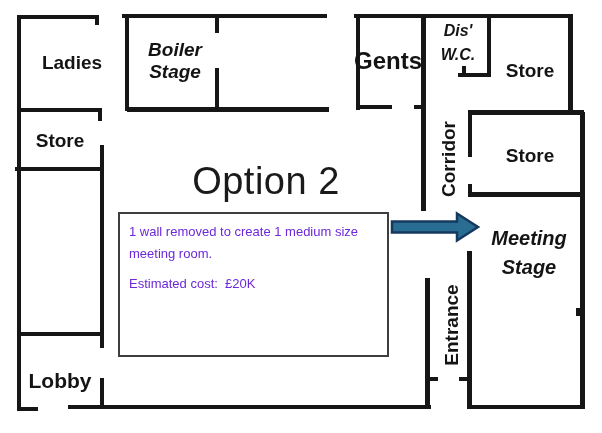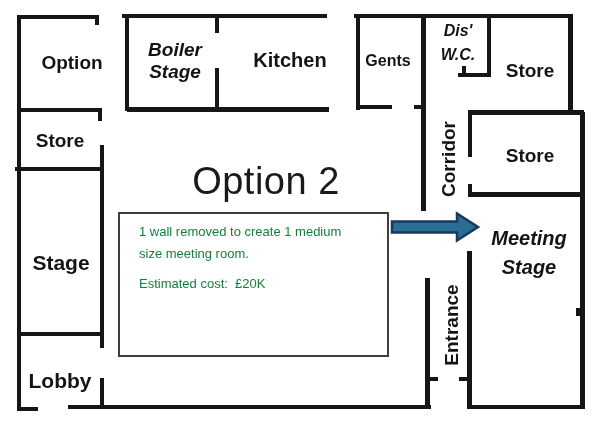--- a/index.html
+++ b/index.html
@@ -32,23 +32,23 @@
     color:#1a1a1a; white-space:nowrap;
     letter-spacing:0.5px;
   }
 
   .note-box {
     position:absolute; left:118px; top:212px;
     width:271px; height:145px;
     box-sizing:border-box;
     background:#ffffff;
     border:2px solid #3e3e3e;
-    padding:7px 19px;
+    padding:7px 9px;
     font-size:13px; line-height:22px;
-    color:#15803d;
+    color:#6d28d9;
   }
   .note-box p { margin:0 0 8px 0; white-space:pre-wrap; }
 </style>
 </head>
 <body>
 
 <div class="canvas">
 
   <svg class="plan" viewBox="0 0 602 433">
     <g fill="#161616">
@@ -90,27 +90,25 @@
       <rect x="430" y="377" width="8" height="4"></rect>
     </g>
 
     <g stroke="#16395f">
       <polygon points="392,221.5 457,221.5 457,213.5 478,227 457,240.5 457,232.5 392,232.5" stroke-width="2.5" stroke-linejoin="miter" fill="#2a6d92"></polygon>
     </g>
   </svg>
 
   <div class="plan-title">Option 2</div>
 
-  <div class="room-label" style="left:72px; top:63px;">Option</div>
+  <div class="room-label" style="left:72px; top:63px;">Ladies</div>
   <div class="room-label" style="left:60px; top:141px;">Store</div>
-  <div class="room-label" style="left:61px; top:263px; font-size:21px;">Stage</div>
   <div class="room-label" style="left:60px; top:373px; font-size:21px;margin-top:8px;">Lobby</div>
   <div class="room-label wrap" style="left:175px; top:61px; width:72px;">Boiler Stage</div>
-  <div class="room-label" style="left:290px; top:60px; font-size:20px;">Kitchen</div>
-  <div class="room-label" style="left:388px; top:61px; font-size:16px;">Gents</div>
+  <div class="room-label" style="left:388px; top:61px; font-size:24px;">Gents</div>
   <div class="room-label wrap" style="left:458px; top:43px; width:58px; font-size:16px; line-height:1.5;">Dis' W.C.</div>
   <div class="room-label" style="left:530px; top:71px;">Store</div>
   <div class="room-label" style="left:530px; top:156px;">Store</div>
   <div class="room-label rot" style="left:449px; top:159px;">Corridor</div>
   <div class="room-label wrap" style="left:529px; top:253px; width:96px; font-size:20px; line-height:1.45;">Meeting Stage</div>
   <div class="room-label rot" style="left:452px; top:325px;">Entrance</div>
 
   <div class="note-box">
     <p>1 wall removed to create 1 medium size meeting room.</p>
     <p>Estimated cost:  £20K</p>

